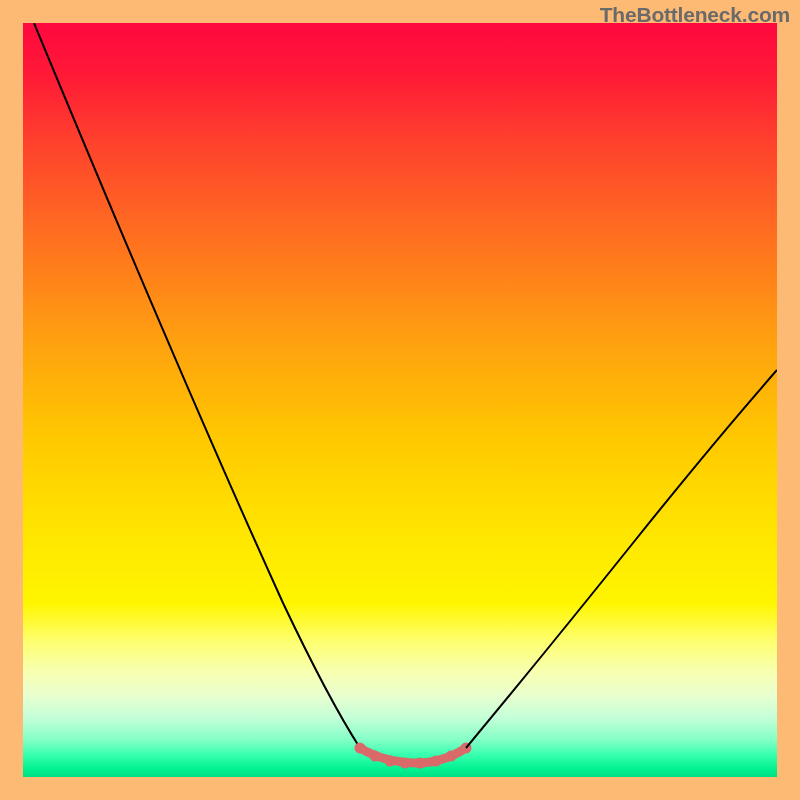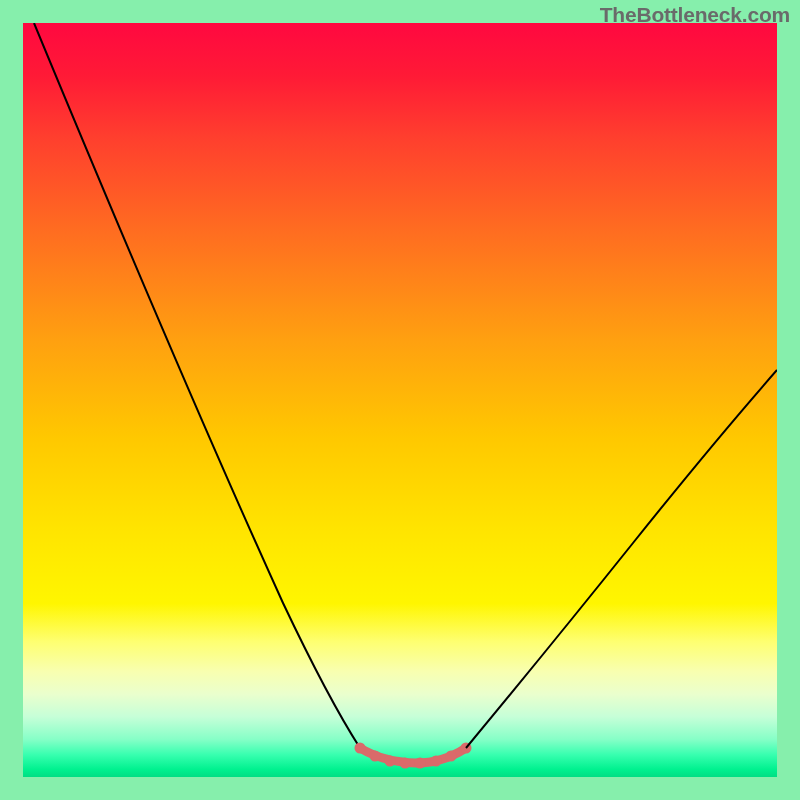--- a/index.html
+++ b/index.html
@@ -7,21 +7,21 @@
     padding: 0;
     width: 800px;
     height: 800px;
     background: #000;
     overflow: hidden;
   }
   .chart-container {
     position: relative;
     width: 800px;
     height: 800px;
-    background: #86efac;
+    background: #fdba74;
   }
   .plot-area {
     position: absolute;
     left: 23px;
     top: 23px;
     width: 754px;
     height: 754px;
     overflow: hidden;
   }
   .gradient-bg {

